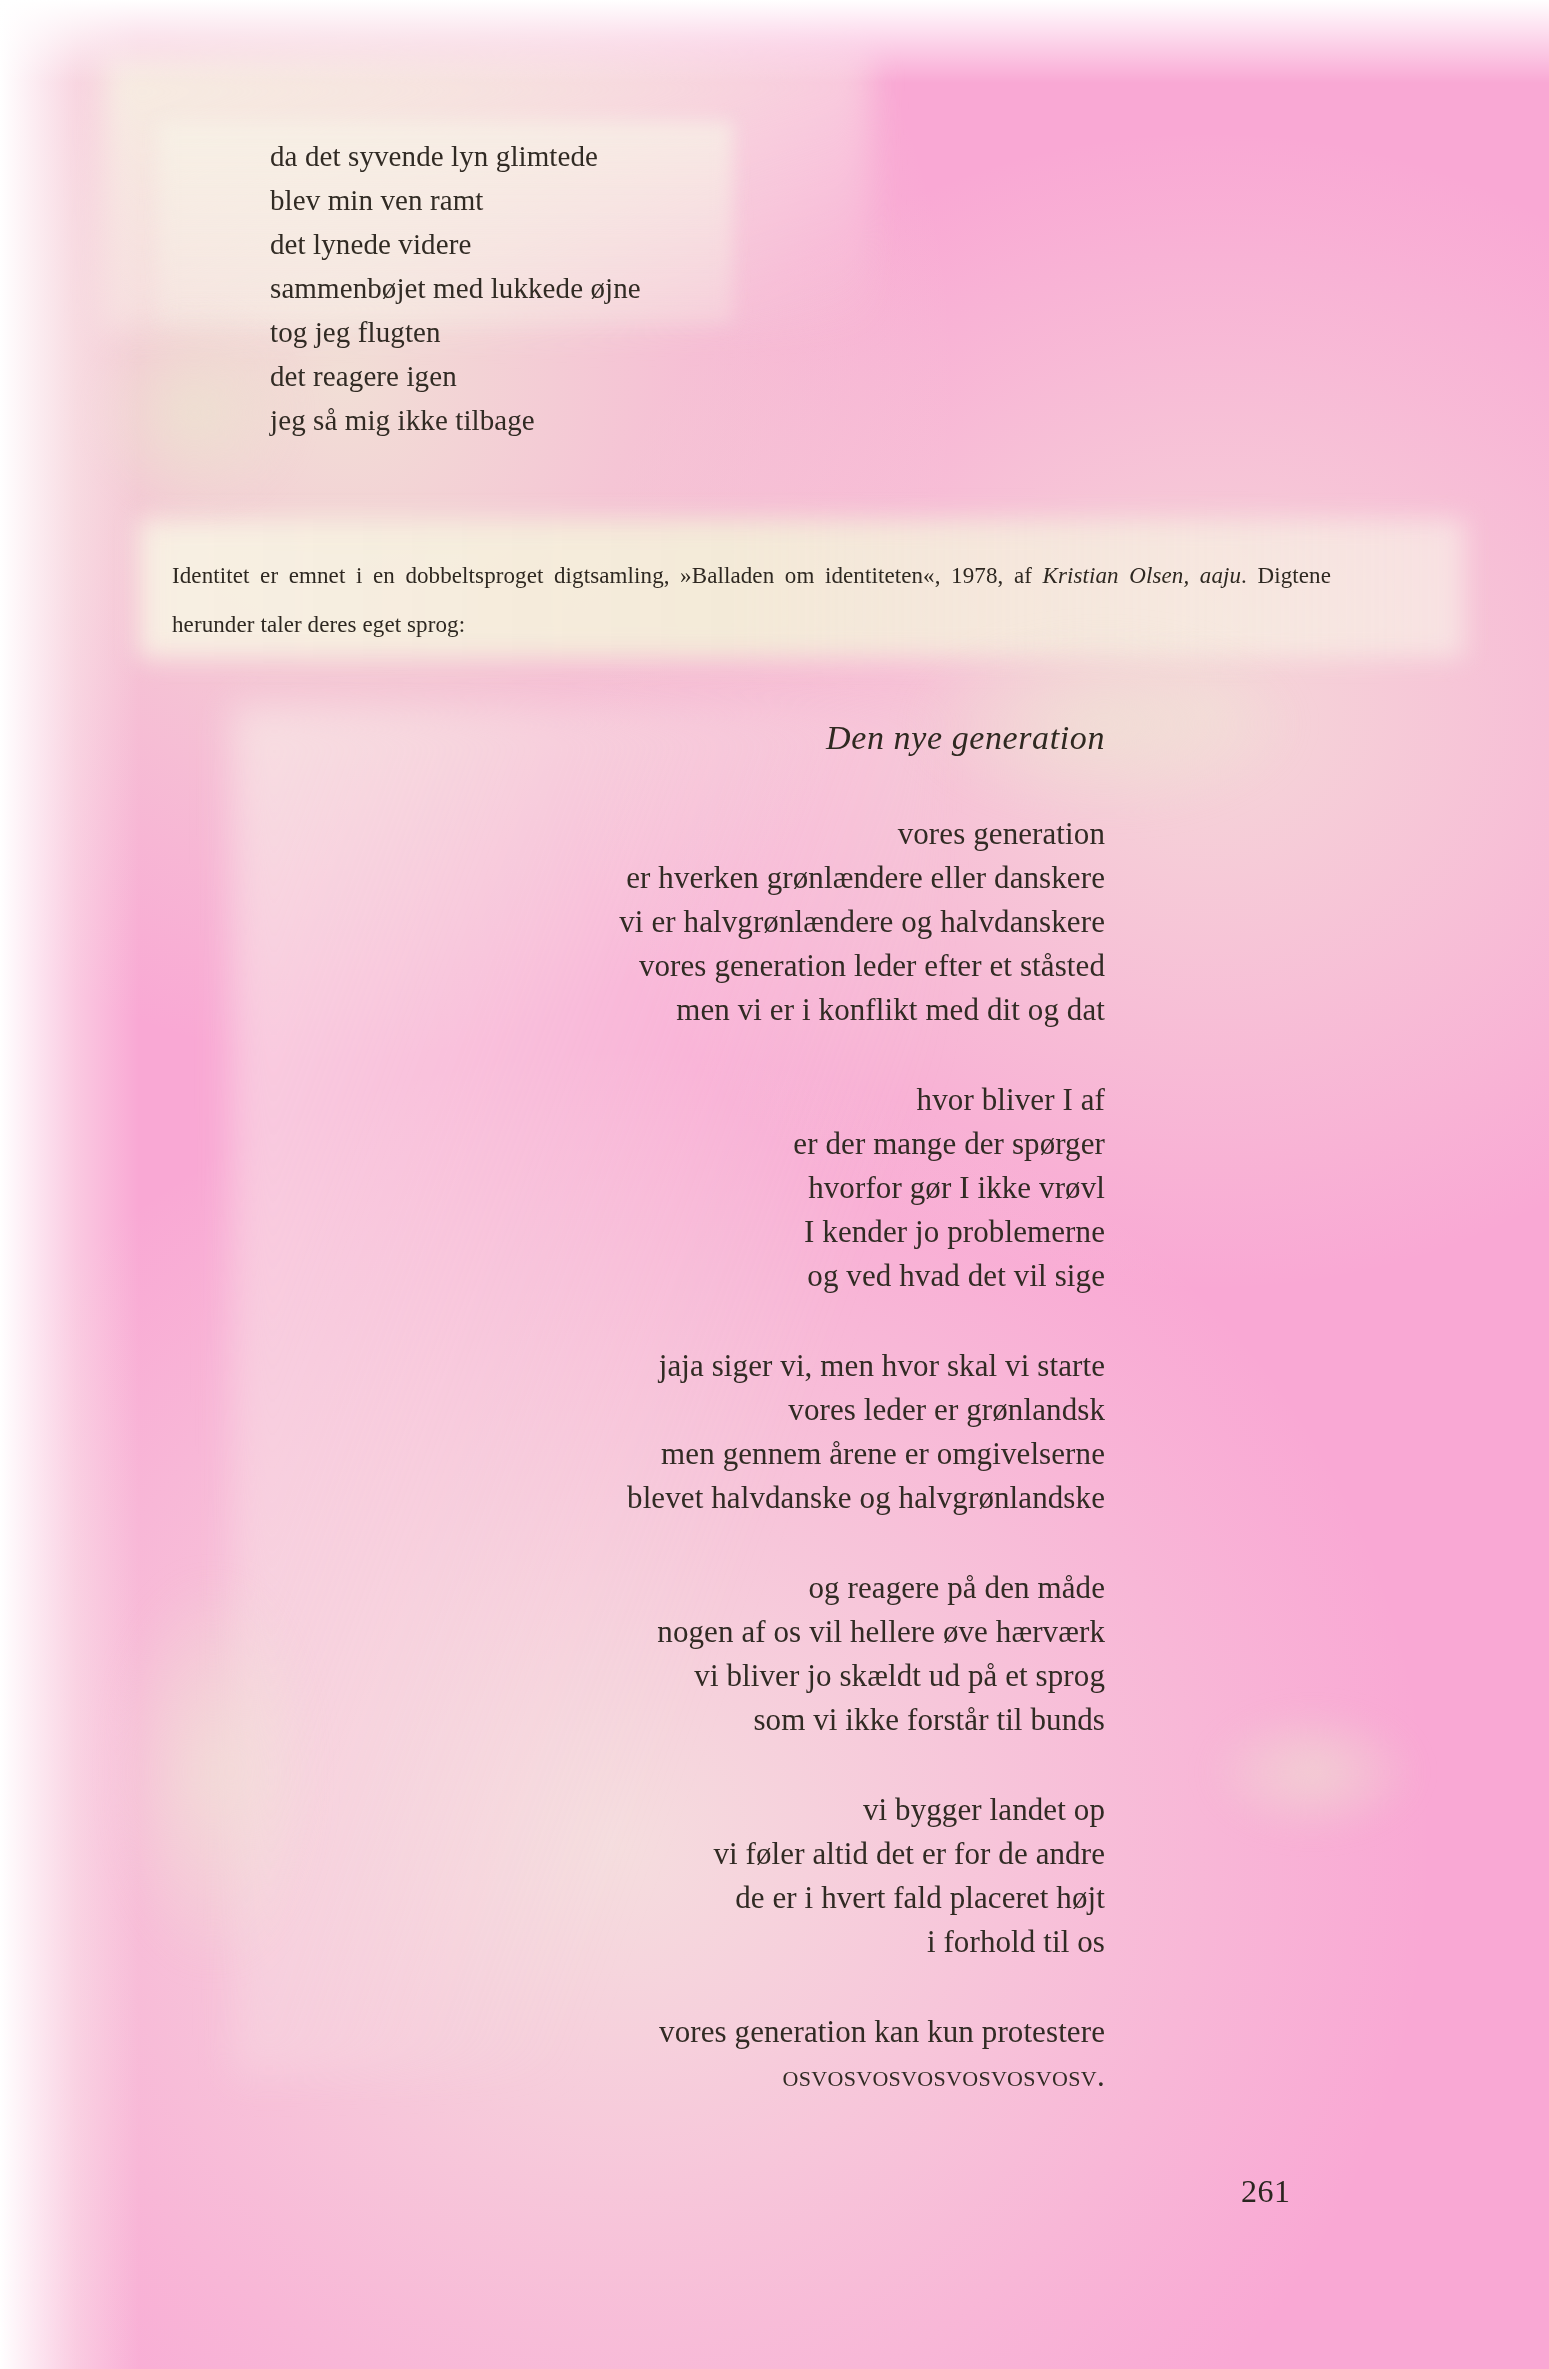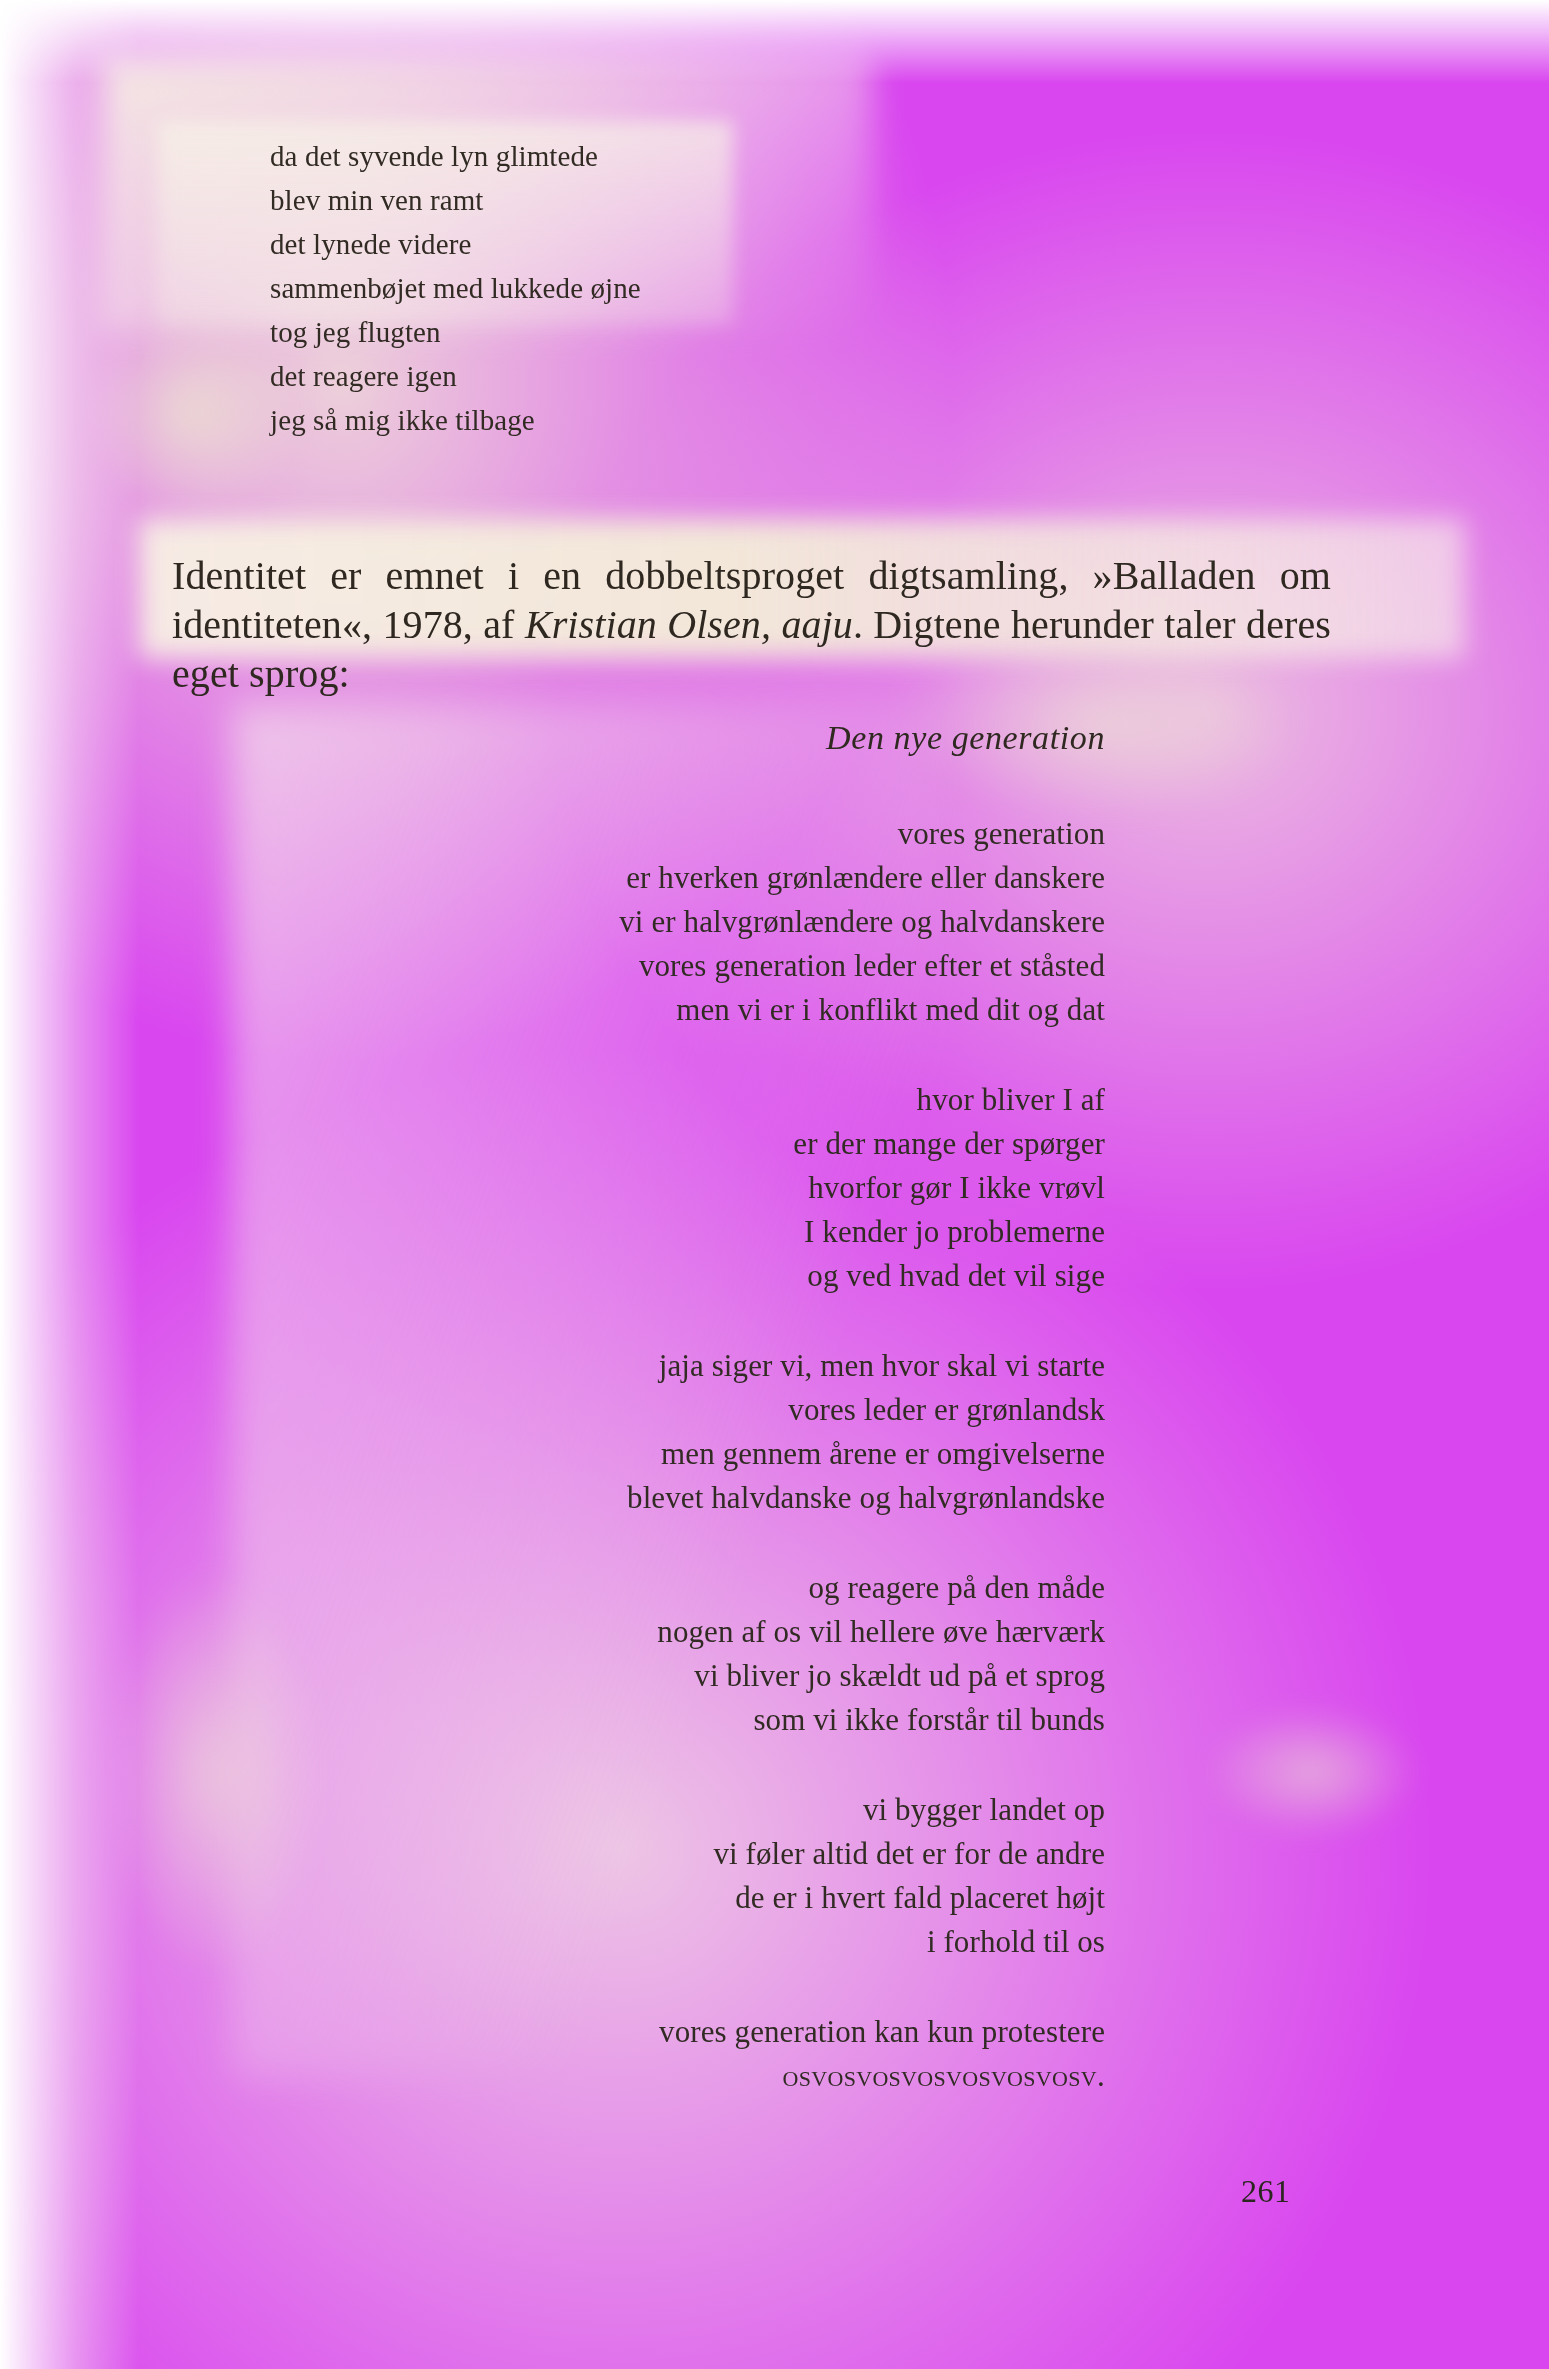--- a/index.html
+++ b/index.html
@@ -4,21 +4,21 @@
 <style>
   html, body {
     margin: 0;
     padding: 0;
     background: #ffffff;
   }
   .page {
     position: relative;
     width: 1549px;
     height: 2370px;
-    background: #d946ef;
+    background: #f9a8d4;
     overflow: hidden;
     font-family: "Liberation Serif", "DejaVu Serif", serif;
     color: #2b2620;
   }
 
   
   .scan-tint-a, .scan-tint-b, .scan-tint-c,
   .scan-edge-left, .scan-edge-top, .scan-smudge-1,
   .scan-smudge-2, .scan-smudge-3, .scan-smudge-4,
   .scan-band-1, .scan-band-2 {
@@ -93,21 +93,21 @@
     letter-spacing: 0.1px;
     color: #312b24;
   }
   .verse-top .line { white-space: pre; }
 
   .intro-para {
     position: absolute;
     left: 172px;
     top: 551px;
     width: 1159px;
-    font-size: 40px;
+    font-size: 23px;
     line-height: 49px;
     color: #2e2821;
     letter-spacing: 0.1px;
     text-align: justify;
   }
   .intro-para em { font-style: italic; }
 
   .poem {
     position: absolute;
     left: 270px;

